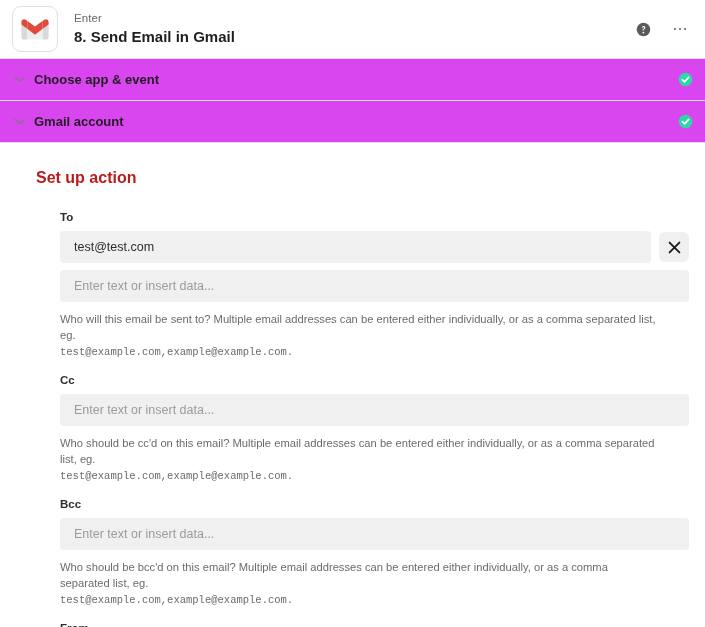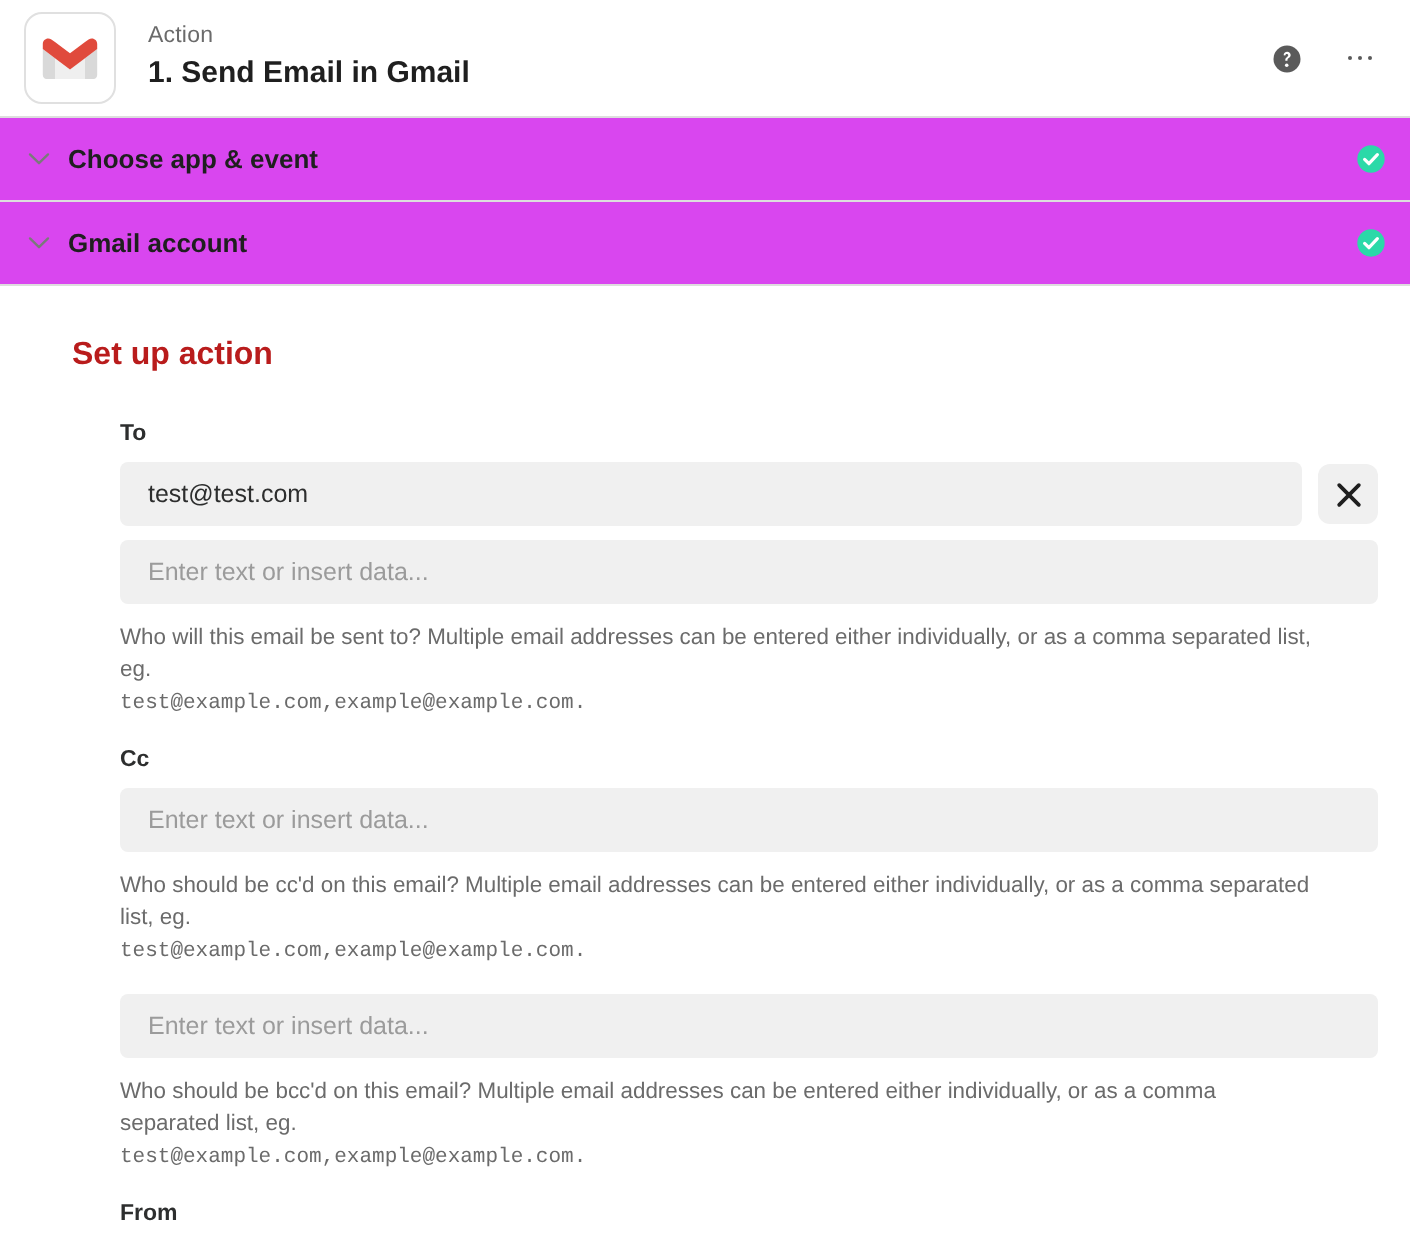--- a/index.html
+++ b/index.html
@@ -198,22 +198,22 @@
       <path d="M2.2 20.5h4.3V10.1L0.4 5.5v13.0c0 1.1 0.8 2.0 1.8 2.0z" fill="#d9d9d9"></path>
       <path d="M21.5 20.5h4.3c1.0 0 1.8-0.9 1.8-2.0V5.5l-6.1 4.6z" fill="#d9d9d9"></path>
       <path d="M21.5 2.0v8.1L27.6 5.5V3.0c0-2.3-2.5-3.6-4.3-2.2z" fill="#e04a3c"></path>
       <path d="M6.5 20.5V10.1L14 15.7l7.5-5.6v10.4z" fill="#efefef"></path>
       <path d="M6.5 2.0l7.5 5.6 7.5-5.6v8.1L14 15.7 6.5 10.1z" fill="#e04a3c"></path>
       <path d="M0.4 3.0v2.5l6.1 4.6V2.0L4.7 0.8C2.9-0.6 0.4 0.7 0.4 3.0z" fill="#e04a3c"></path>
     </svg>
   </div>
 
   <div class="header-text">
-    <div class="header-eyebrow">Action</div>
-    <div class="header-title">1. Send Email in Gmail</div>
+    <div class="header-eyebrow">Enter</div>
+    <div class="header-title">8. Send Email in Gmail</div>
   </div>
 
   <div class="header-actions">
     <button class="icon-btn">
       <svg class="help-icon" viewBox="0 0 16 16">
         <circle cx="8" cy="8" r="7.2" fill="#5a5a5a"></circle>
         <path d="M6.2 6.0c0-1.1 0.85-1.85 1.9-1.85 1.05 0 1.85 0.7 1.85 1.7 0 0.8-0.4 1.2-1.05 1.65-0.5 0.35-0.65 0.6-0.65 1.1v0.35H7.1V8.5c0-0.75 0.3-1.15 0.95-1.6 0.45-0.3 0.6-0.5 0.6-0.85 0-0.4-0.3-0.7-0.75-0.7-0.5 0-0.8 0.32-0.8 0.8z" fill="#ffffff"></path>
         <circle cx="7.85" cy="11.3" r="0.95" fill="#ffffff"></circle>
       </svg>
     </button>
@@ -292,20 +292,21 @@
     </div>
     <div class="helper">
       <span>Who should be cc'd on this email? Multiple email addresses can be entered either individually, or as a comma separated list, eg.</span>
       <span class="helper-mono">test@example.com,example@example.com.</span>
     </div>
   </div>
 
   <div class="gap-after-helper"></div>
 
   <div class="field-group">
+    <div class="field-label">Bcc</div>
     <div class="input-row">
       <input class="text-input full-input" type="text" placeholder="Enter text or insert data..." style="">
     </div>
     <div class="helper">
       <span>Who should be bcc'd on this email? Multiple email addresses can be entered either individually, or as a comma separated list, eg.</span>
       <span class="helper-mono">test@example.com,example@example.com.</span>
     </div>
   </div>
 
   <div class="gap-after-helper"></div>

